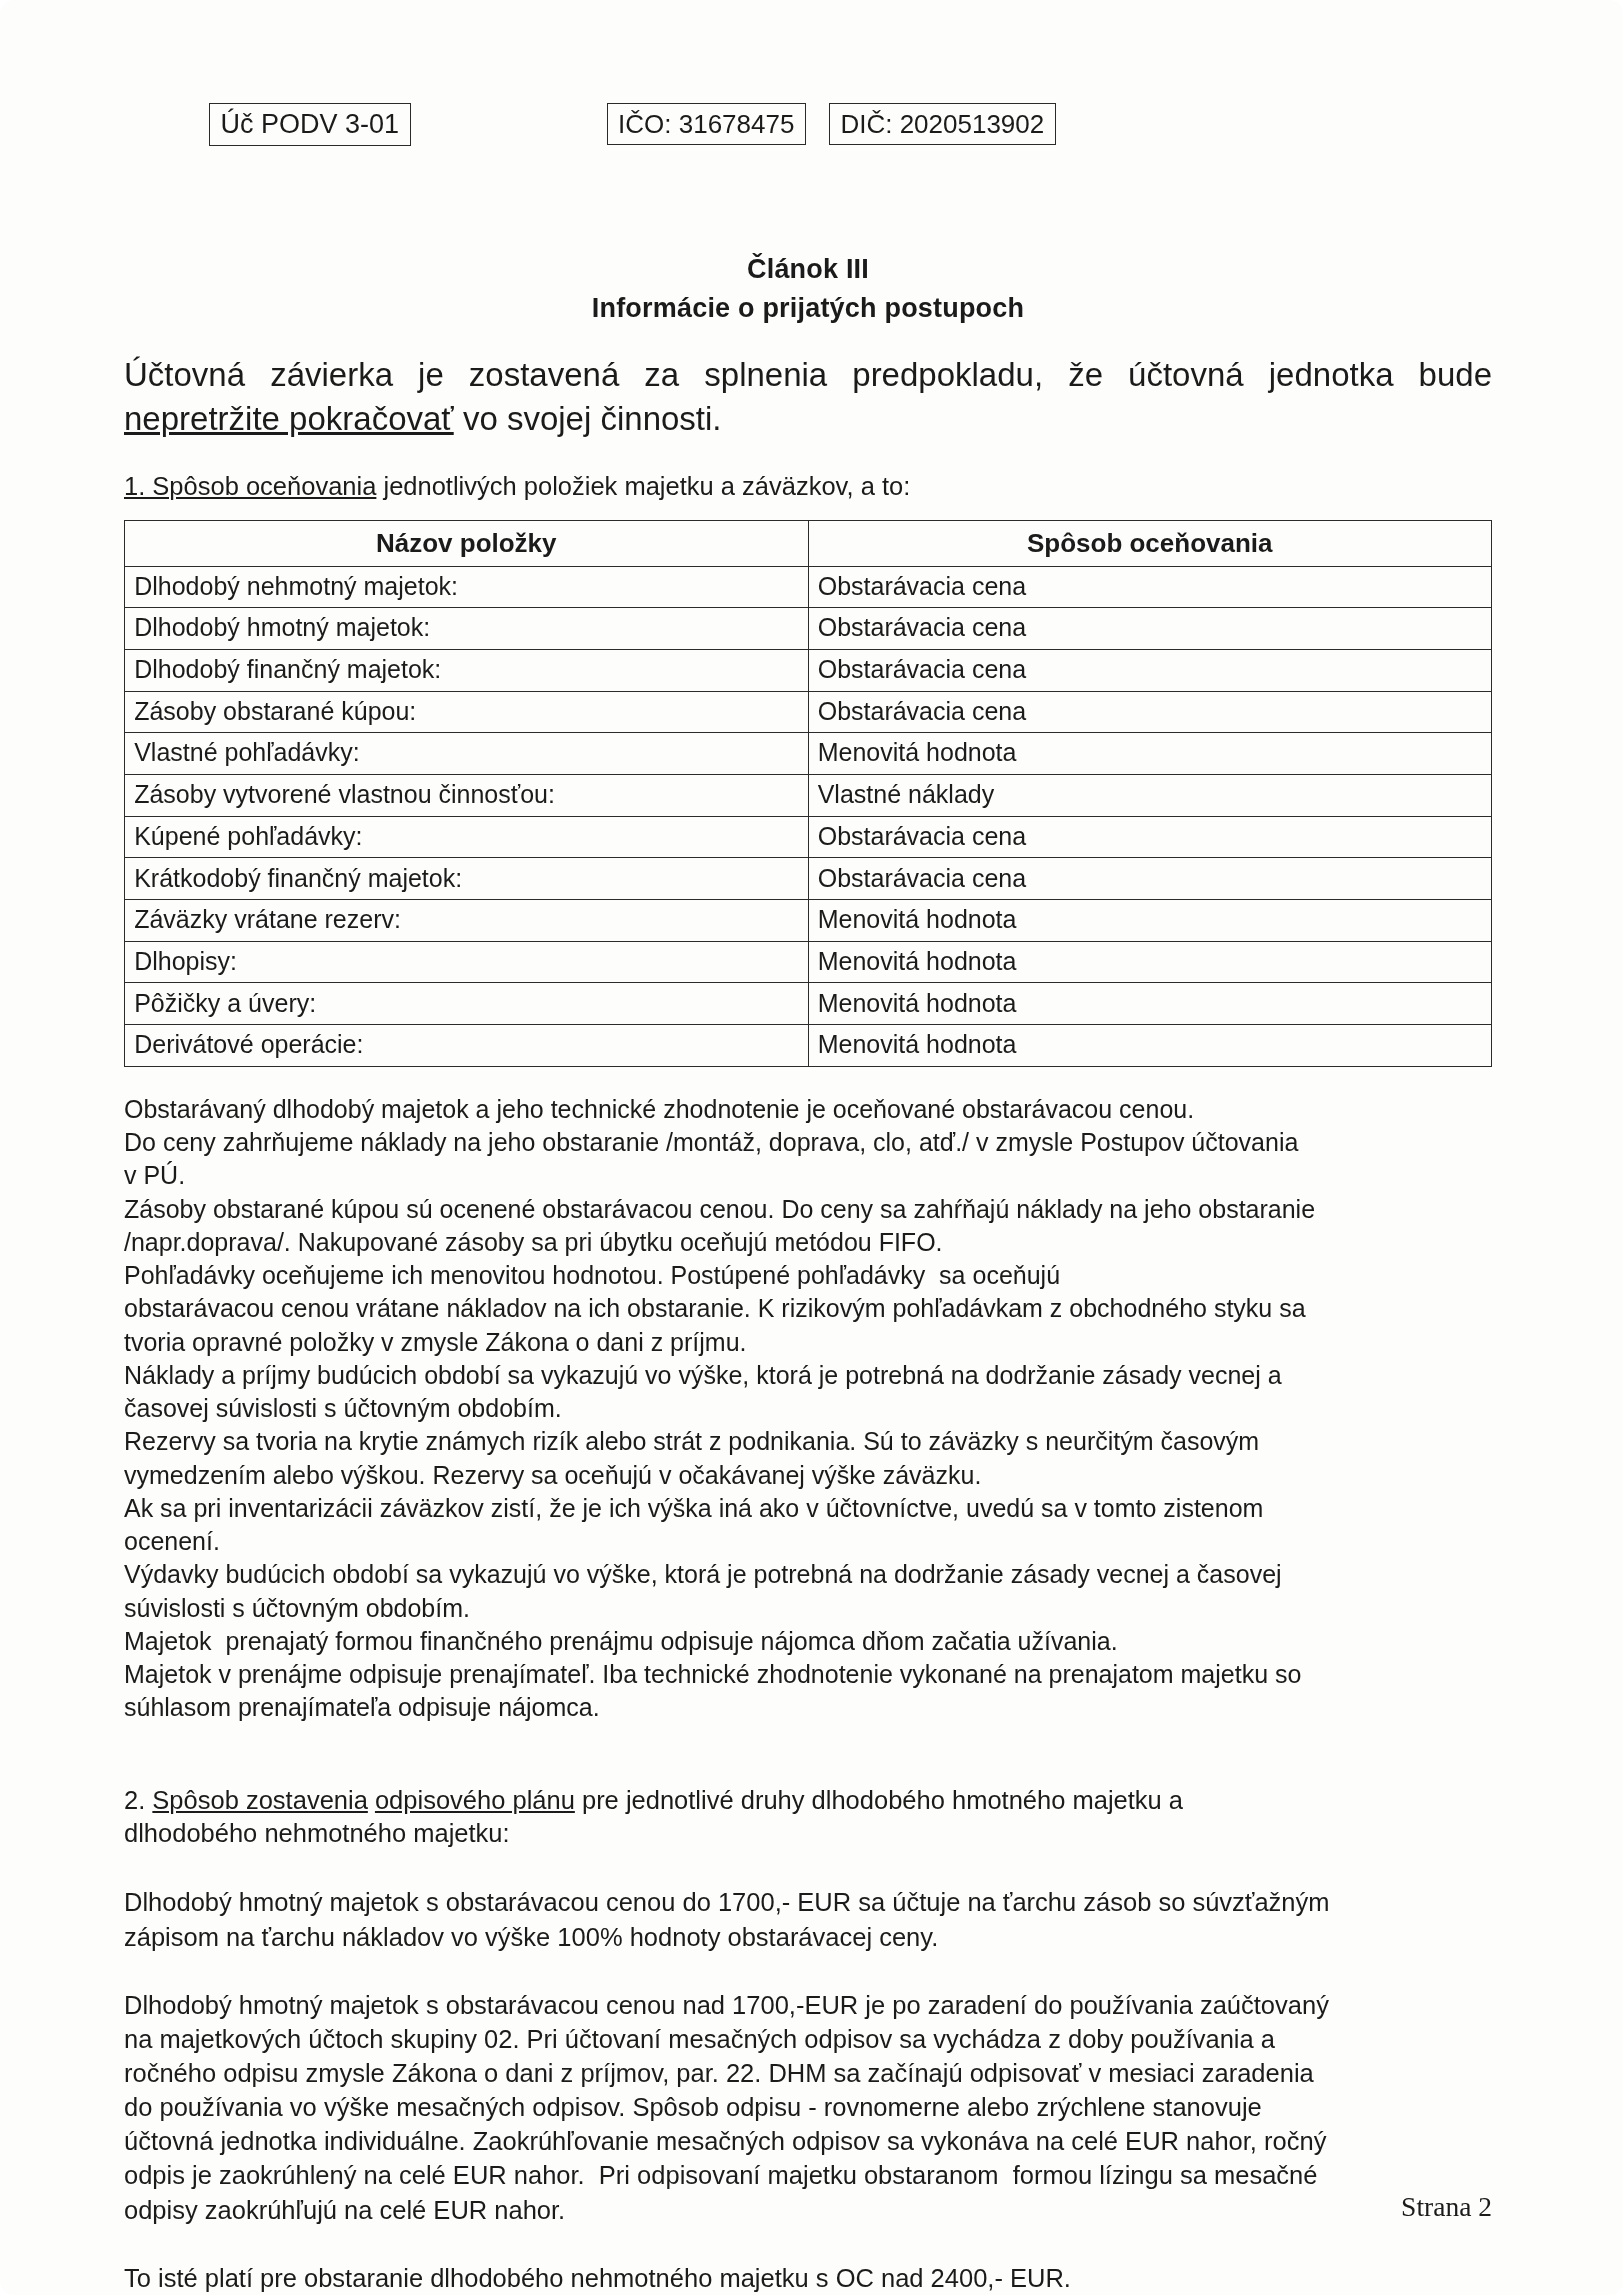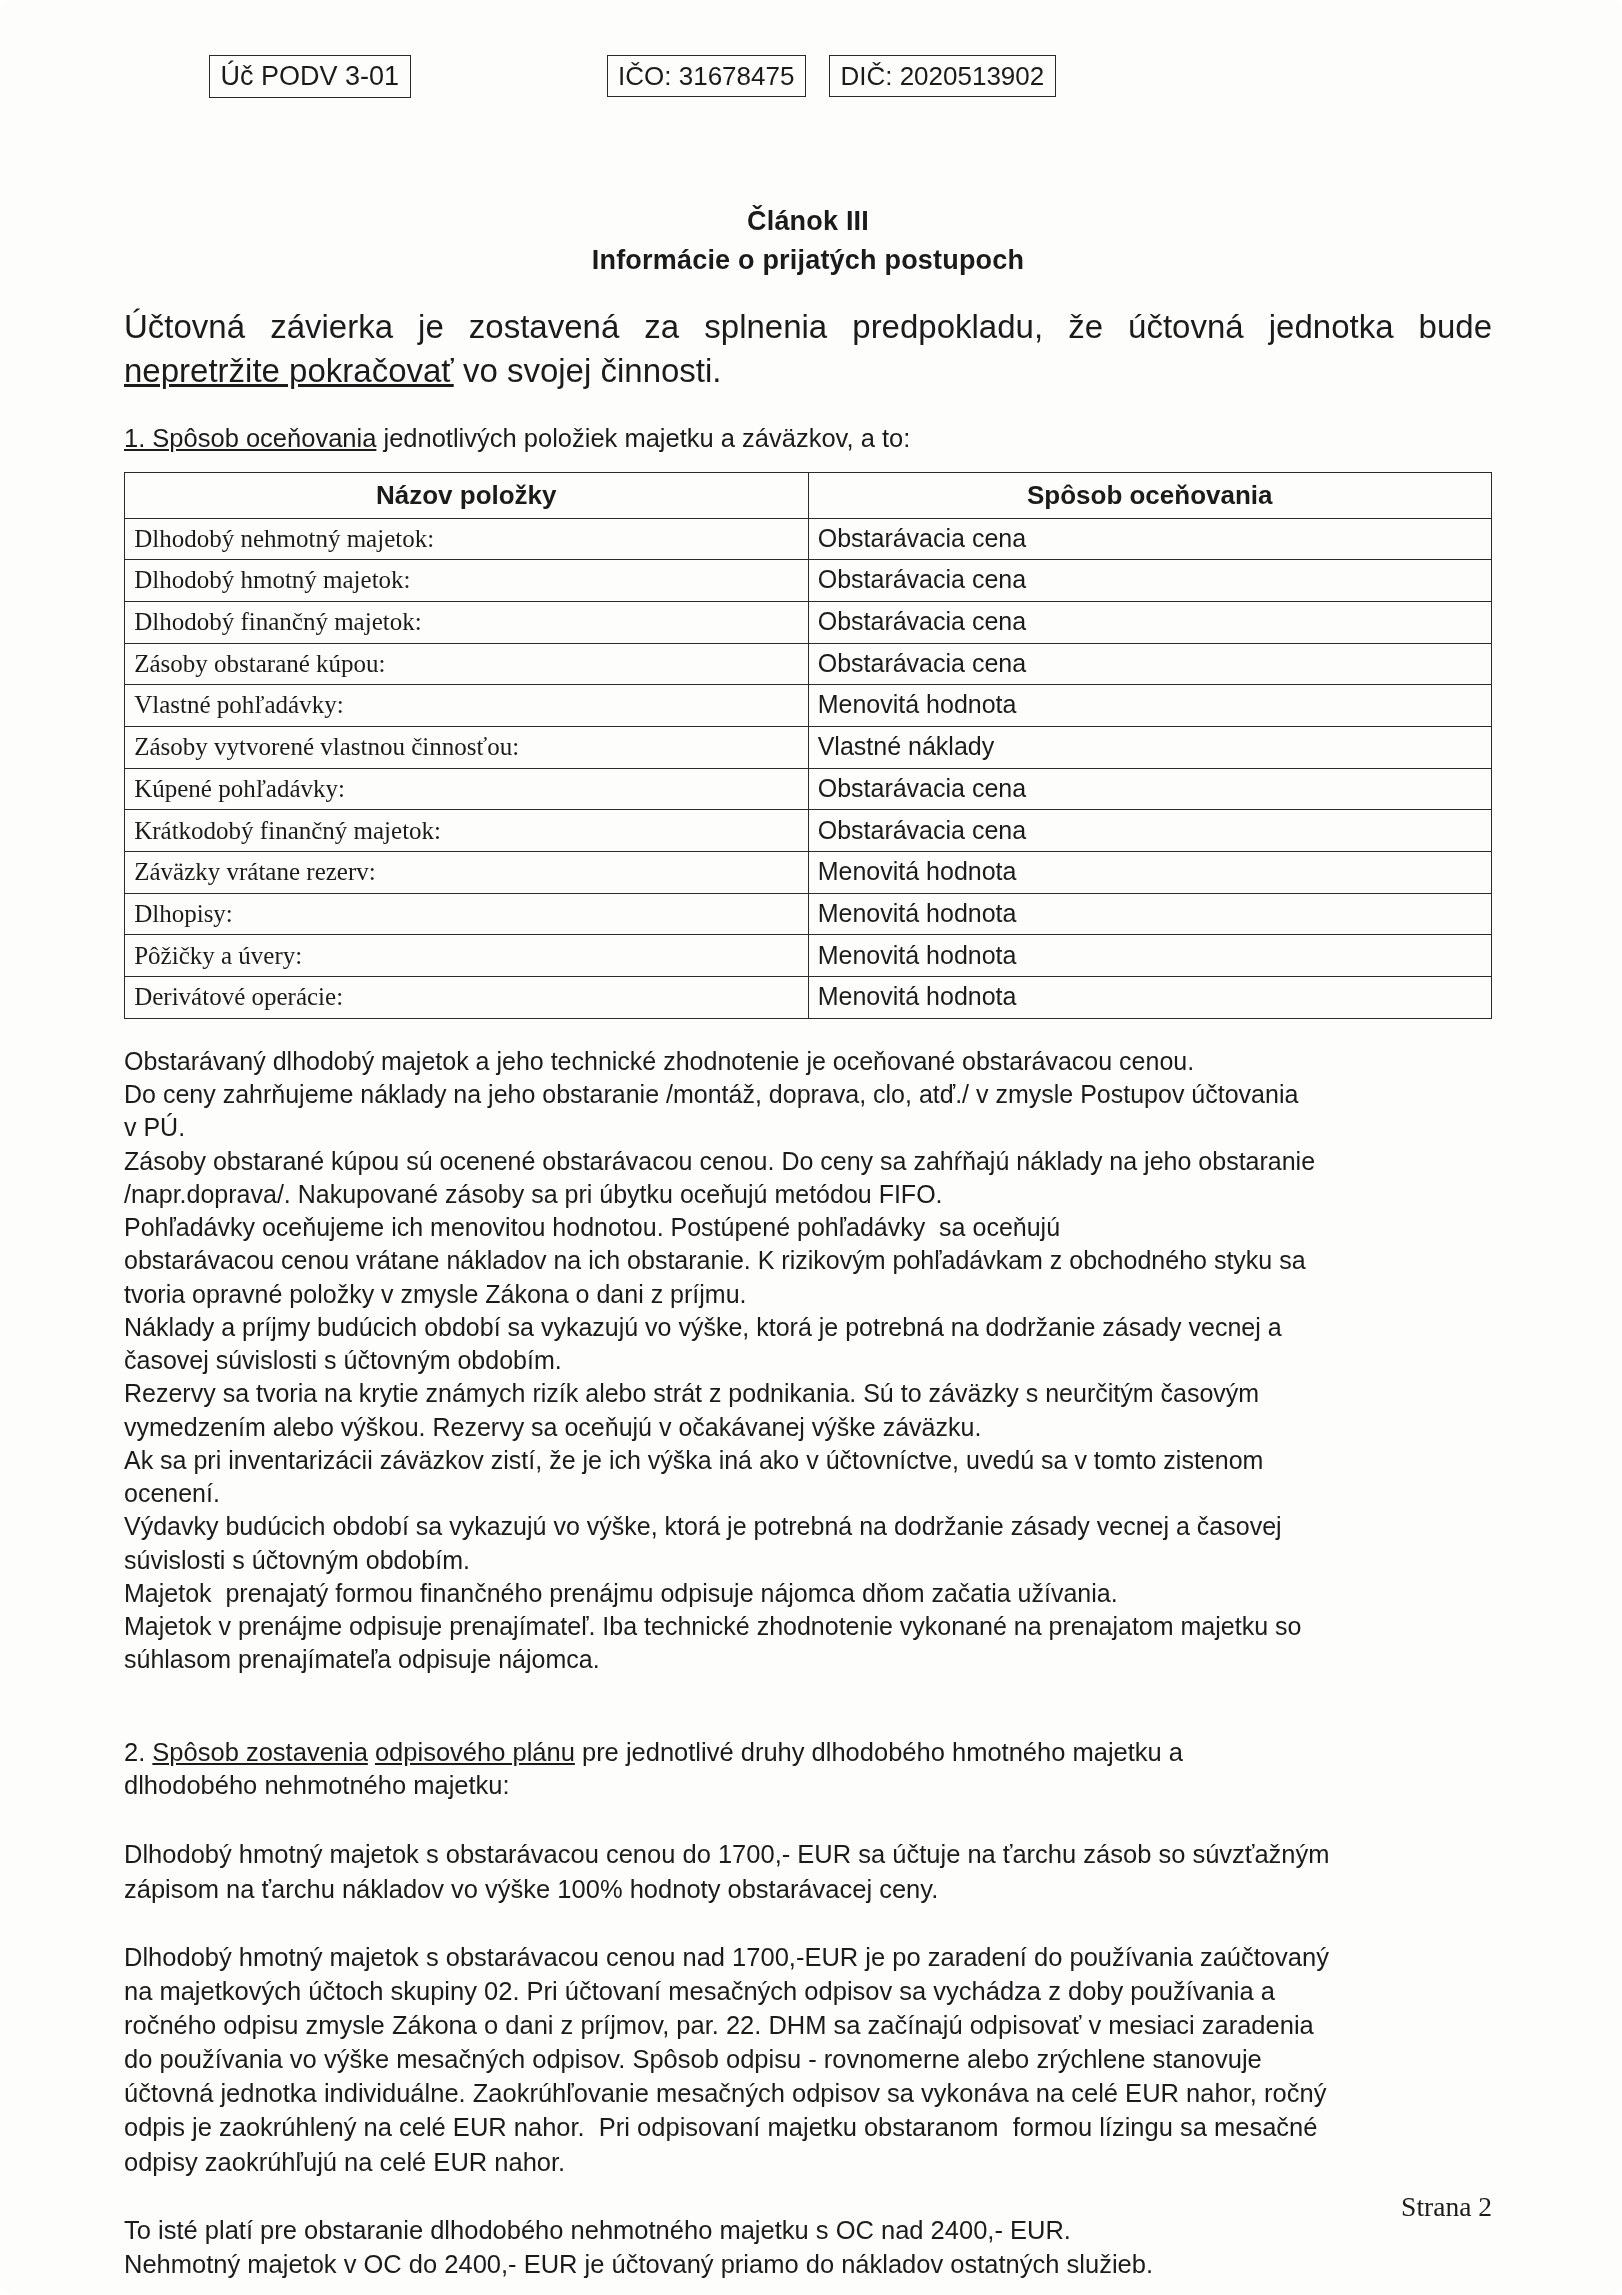--- a/index.html
+++ b/index.html
@@ -10,21 +10,21 @@
   body {
     font-family: "Liberation Sans", sans-serif;
     color: #1b1b1b;
   }
   .page {
     position: relative;
     width: 1623px;
     height: 2295px;
     background: #fdfdfb;
     box-sizing: border-box;
-    padding: 42px 131px 79px 124px;
+    padding: 90px 131px 79px 124px;
     border-radius: 14px;
   }
   
   .header-row {
     display: flex;
     align-items: flex-start;
     gap: 0;
     margin-left: 85px;
     margin-top: 13px;
     height: 46px;
@@ -95,21 +95,20 @@
     vertical-align: middle;
   }
   table.val-table th {
     text-align: center;
     font-weight: bold;
     font-size: 26px;
     padding: 8.5px 9.2px 9.8px 9.2px;
   }
   table.val-table td.col-a {
     width: 49%;
-    font-family: Liberation Serif, serif;
   }
   .body-block {
     font-size: 25px;
     line-height: 1.33;
     margin-top: 26px;
   }
   .body-block div {
     white-space: pre-wrap;
   }
   .sec2 {

